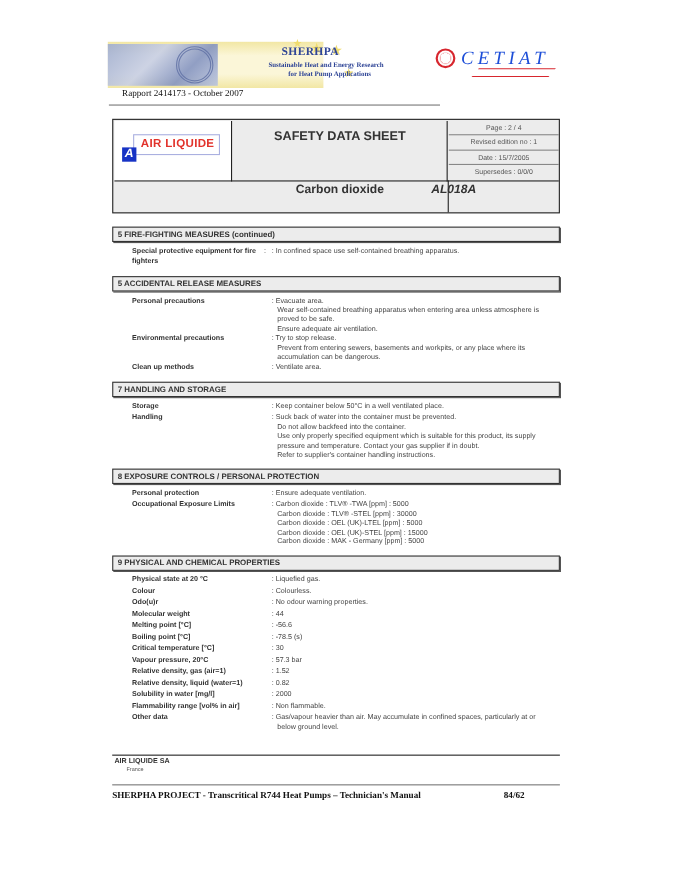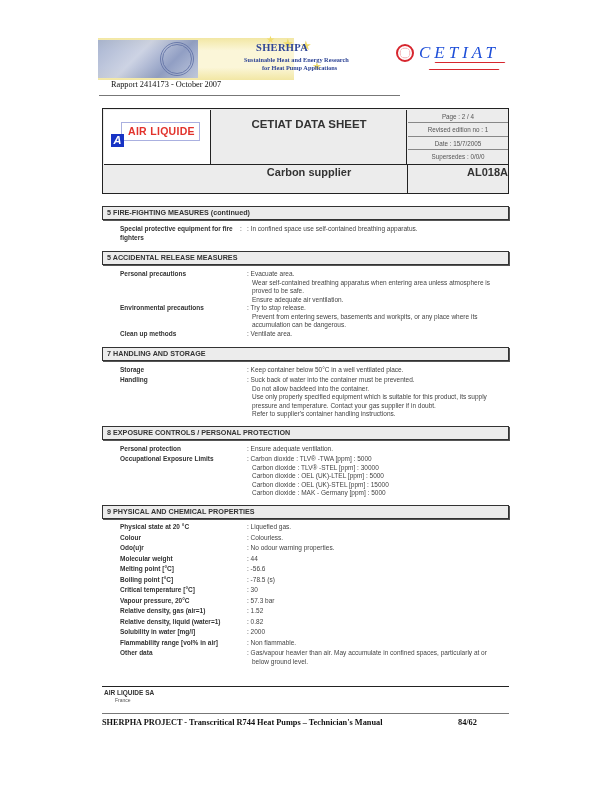--- a/index.html
+++ b/index.html
@@ -73,21 +73,21 @@
   .sds-title { left: 211px; top: 118px; width: 196px; text-align: center; font-weight: bold; font-size: 11.5px; color: #333; }
   .meta-row {
     left: 408px; width: 100px; height: 13.5px; font-size: 6.3px; color: #555; text-align: center;
     line-height: 13.5px; border-bottom: 1px solid #888; box-sizing: border-box;
   }
   .divider-h { left: 103.5px; top: 164px; width: 404px; height: 0; border-top: 1.5px solid #222; }
   .product-name {
     left: 211px; top: 166px; width: 196px; text-align: center; font-weight: bold; font-size: 11px; color: #333;
   }
   .product-code {
-    left: 408px; top: 166px; width: 100px; text-align: right; font-weight: bold; font-size: 11px; color: #333;
+    left: 392px; top: 166px; width: 100px; text-align: left; font-weight: bold; font-size: 11px; color: #333; font-style: italic;
   }
   .divider-v { left: 407px; top: 164px; width: 0; height: 29px; border-left: 1.5px solid #222; }
 
   
   .sec-bar {
     left: 102px; width: 407px; height: 14px; border: 1.5px solid #333; box-sizing: border-box;
     background: #ececec; font-weight: bold; font-size: 7.2px; color: #333; line-height: 11px;
     padding-left: 4px; box-shadow: 1px 1px 0 #555;
   }
   .row { left: 120px; width: 390px; font-size: 6.5px; color: #444; line-height: 8.6px; }
@@ -122,30 +122,30 @@
 
 <div class="abs rapport">Rapport 2414173 - October 2007</div>
 <div class="abs hr-top"></div>
 
 <div class="abs sds-box"></div>
 <div class="abs logo-cell"></div>
 <div class="abs logo-frame"></div>
 <div class="abs logo-mark">A</div>
 <div class="abs logo-text">AIR LIQUIDE</div>
 <div class="abs title-cell"></div>
-<div class="abs sds-title">CETIAT DATA SHEET</div>
+<div class="abs sds-title">SAFETY DATA SHEET</div>
 
 <div class="abs meta-row" style="top:109.5px;">Page : 2 / 4</div>
 <div class="abs meta-row" style="top:123px;">Revised edition no : 1</div>
 <div class="abs meta-row" style="top:136.5px;">Date : 15/7/2005</div>
 <div class="abs meta-row" style="top:150px;border-bottom:none;">Supersedes : 0/0/0</div>
 
 <div class="abs divider-h"></div>
 <div class="abs divider-v"></div>
-<div class="abs product-name">Carbon supplier</div>
+<div class="abs product-name">Carbon dioxide</div>
 <div class="abs product-code">AL018A</div>
 
 <div class="abs sec-bar" style="top:206px;">5  FIRE-FIGHTING MEASURES  (continued)</div>
 <div class="abs row" style="top:225px;height:18px;">
   <div class="lbl">Special protective equipment for fire fighters</div>
   <div class="val">
     <div>: In confined space use self-contained breathing apparatus.</div>
   </div>
 </div>
 <div class="abs" style="left:240px;top:225px;font-size:6.5px;color:#444;">:</div>

